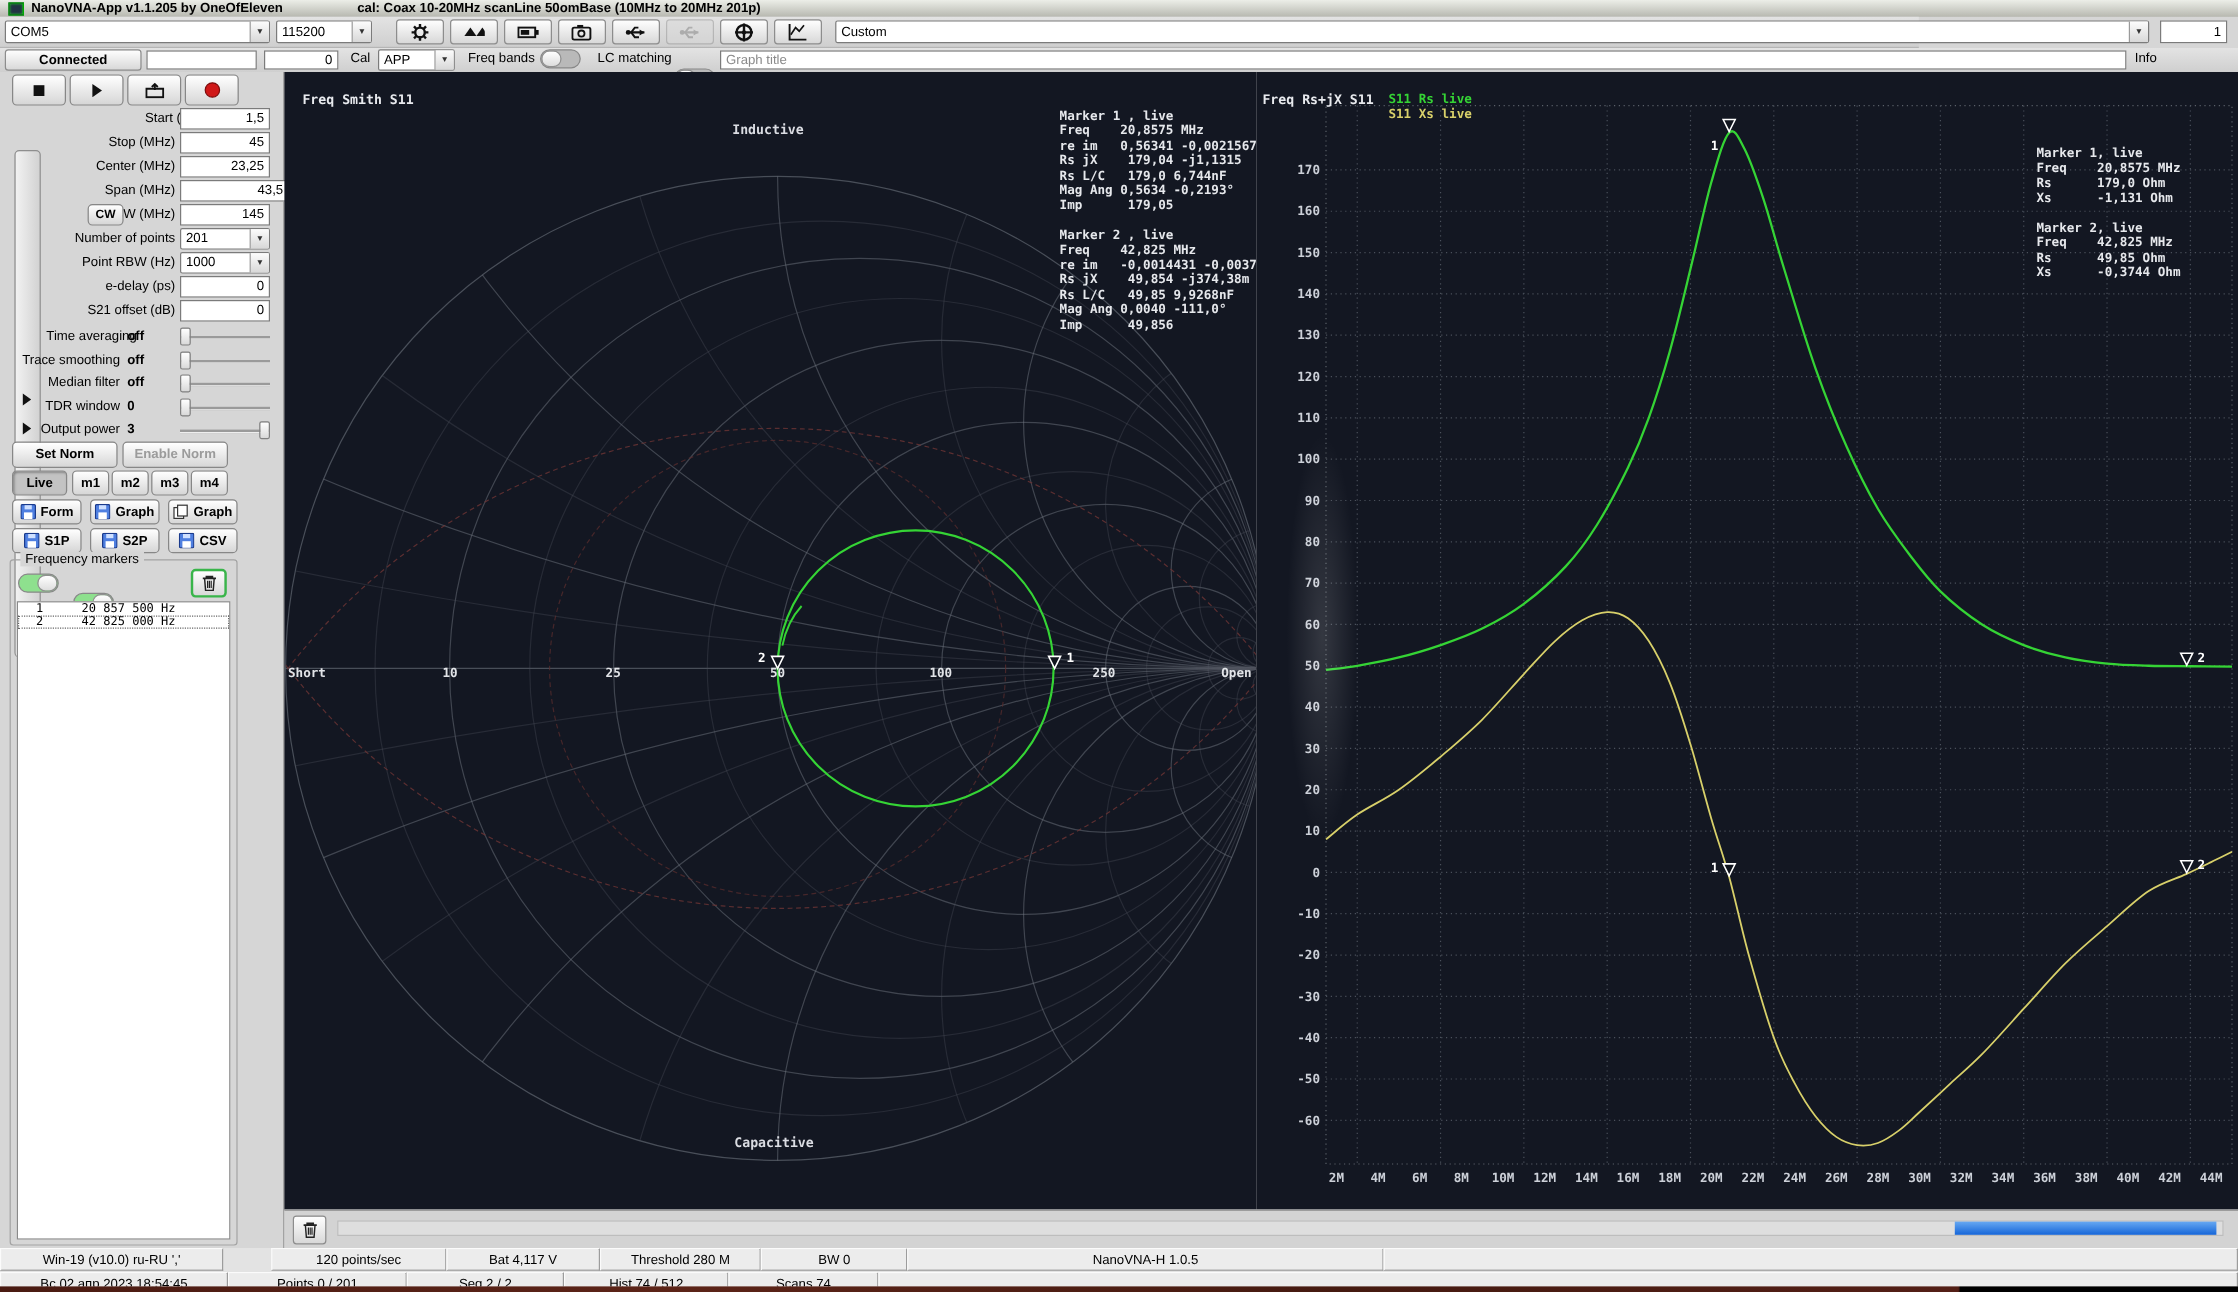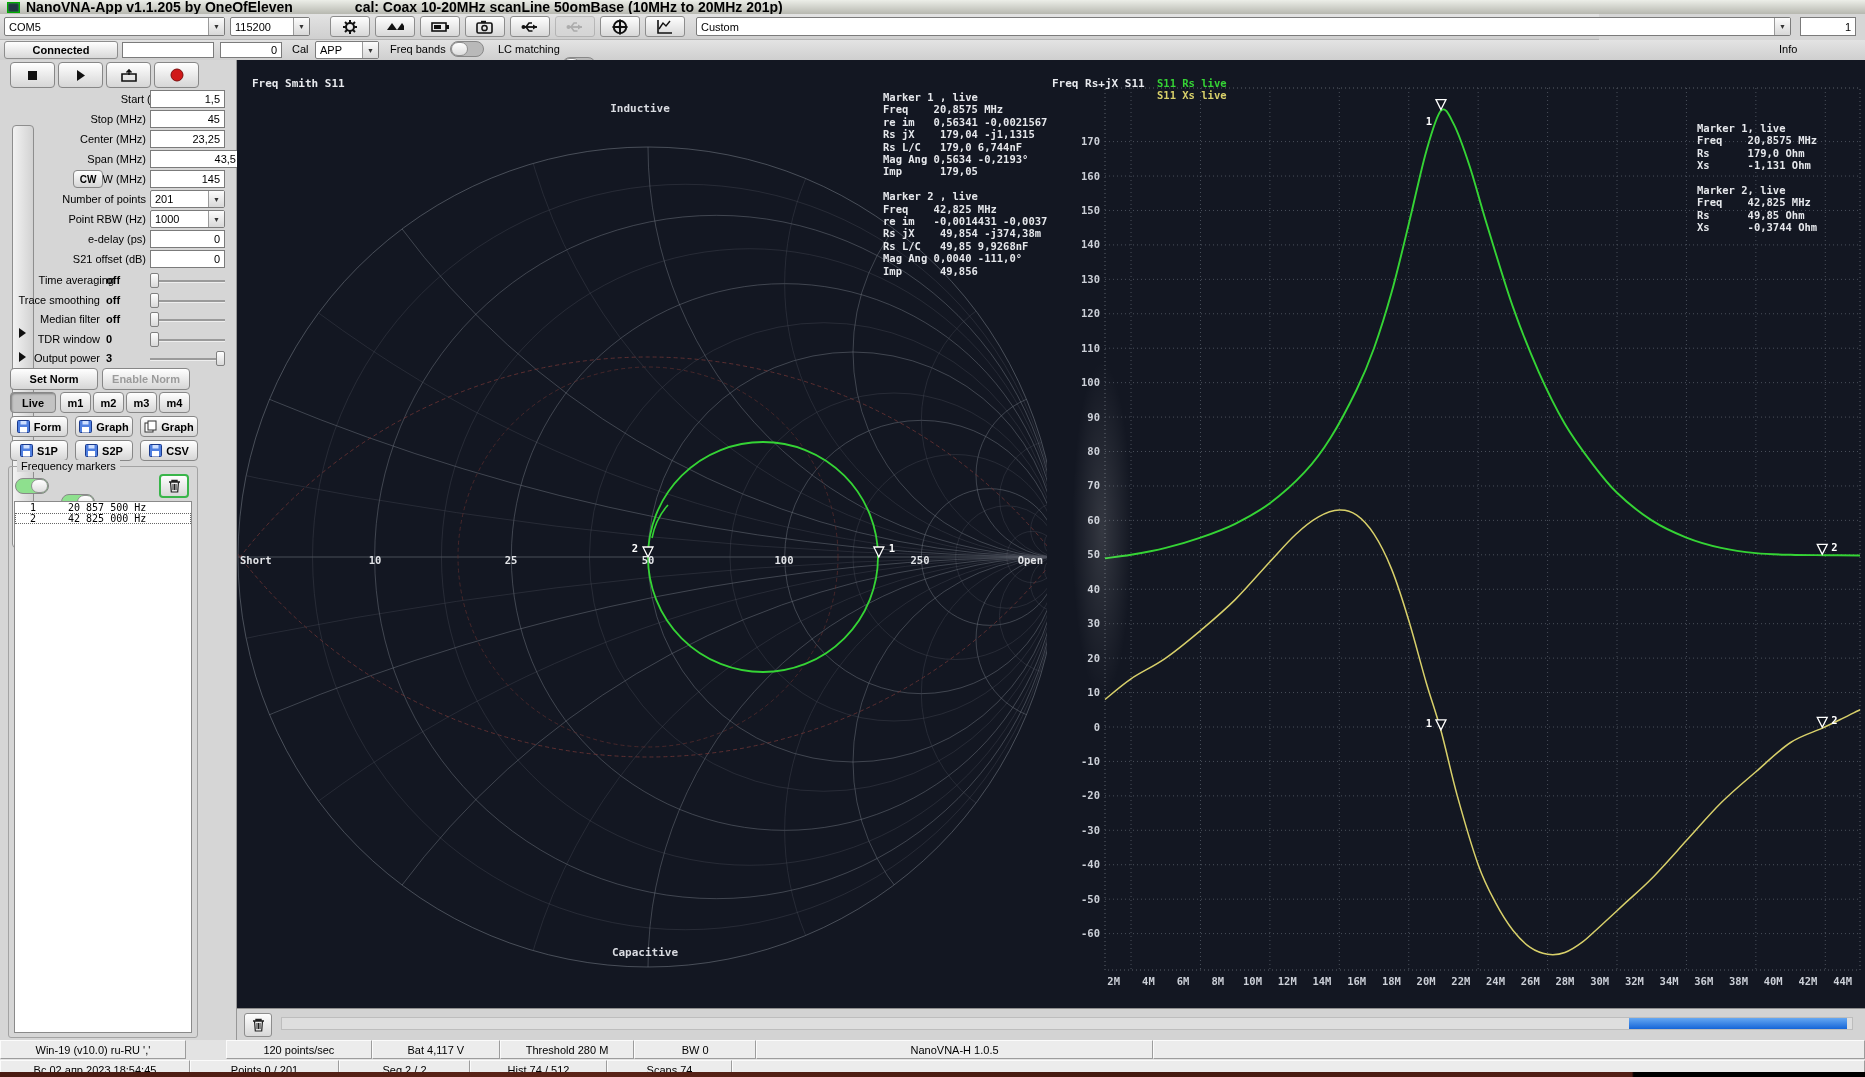--- a/index.html
+++ b/index.html
@@ -1,21 +1,21 @@
 <!DOCTYPE html>
 <html><head>
 <meta charset="utf-8">
 <style>
   html,body{margin:0;padding:0;background:#000;}
   #app{position:relative;width:1865px;height:1077px;background:#d6d6d6;overflow:hidden;
        font-family:"Liberation Sans","DejaVu Sans",sans-serif;font-size:11px;color:#000;}
   .abs{position:absolute;}
   
   #titlebar{left:0;top:0;width:1865px;height:14px;background:linear-gradient(#eceee8,#b7b8b0);
-            display:flex;align-items:center;font-weight:bold;font-size:14px;}
+            display:flex;align-items:center;font-weight:bold;font-size:11px;}
   #app-icon{width:11px;height:9px;background:#234;border:1px solid #0a0;margin:0 6px 0 7px;
             box-shadow:inset 0 0 2px #2f2;}
   #cal-text{margin-left:62px;font-weight:bold;}
   .bar{background:linear-gradient(#e3e3e3,#cfcfcf);}
   #toolbar1{left:0;top:14px;width:1599px;height:25px;border-bottom:1px solid #b5b5b5;}
   #toolbar2{left:0;top:40px;width:1865px;height:20px;}
   .combo{background:#fff;border:1px solid #7b7b7b;border-radius:2px;display:flex;align-items:center;
          padding-left:4px;box-sizing:border-box;}
   .combo .arrow{margin-left:auto;width:15px;align-self:stretch;background:linear-gradient(#fcfcfc,#d8d8d8);
          border-left:1px solid #9a9a9a;display:flex;align-items:center;justify-content:center;
@@ -189,20 +189,23 @@
       <span class="arrow">▼</span>
     </div>
     <span class="abs lbl" style="left:390px;top:3px;">Freq bands</span>
     <div class="toggle abs" style="left:450px;top:1px;">
         <span class="knob"></span>
       </div>
     <span class="abs lbl" style="left:498px;top:3px;">LC matching</span>
     <div class="toggle abs" style="left:562px;top:1px;">
         <span class="knob"></span>
       </div>
+    <div class="field abs" style="left:600px;top:2px;width:1172px;height:16px;">
+      <span class="placeholder">Graph title</span>
+    </div>
     <span class="abs lbl" style="left:1779px;top:3px;">Info</span>
     <div class="toggle abs" style="left:1806px;top:1px;width:50px;">
         <span class="knob" style="width:25px;"></span>
       </div>
   </div>
 
   <div id="sidebar" class="abs">
 
     <div class="sbtn abs" style="left:10px;top:2px;width:45px;height:26px;">
       <svg width="11" height="11">

